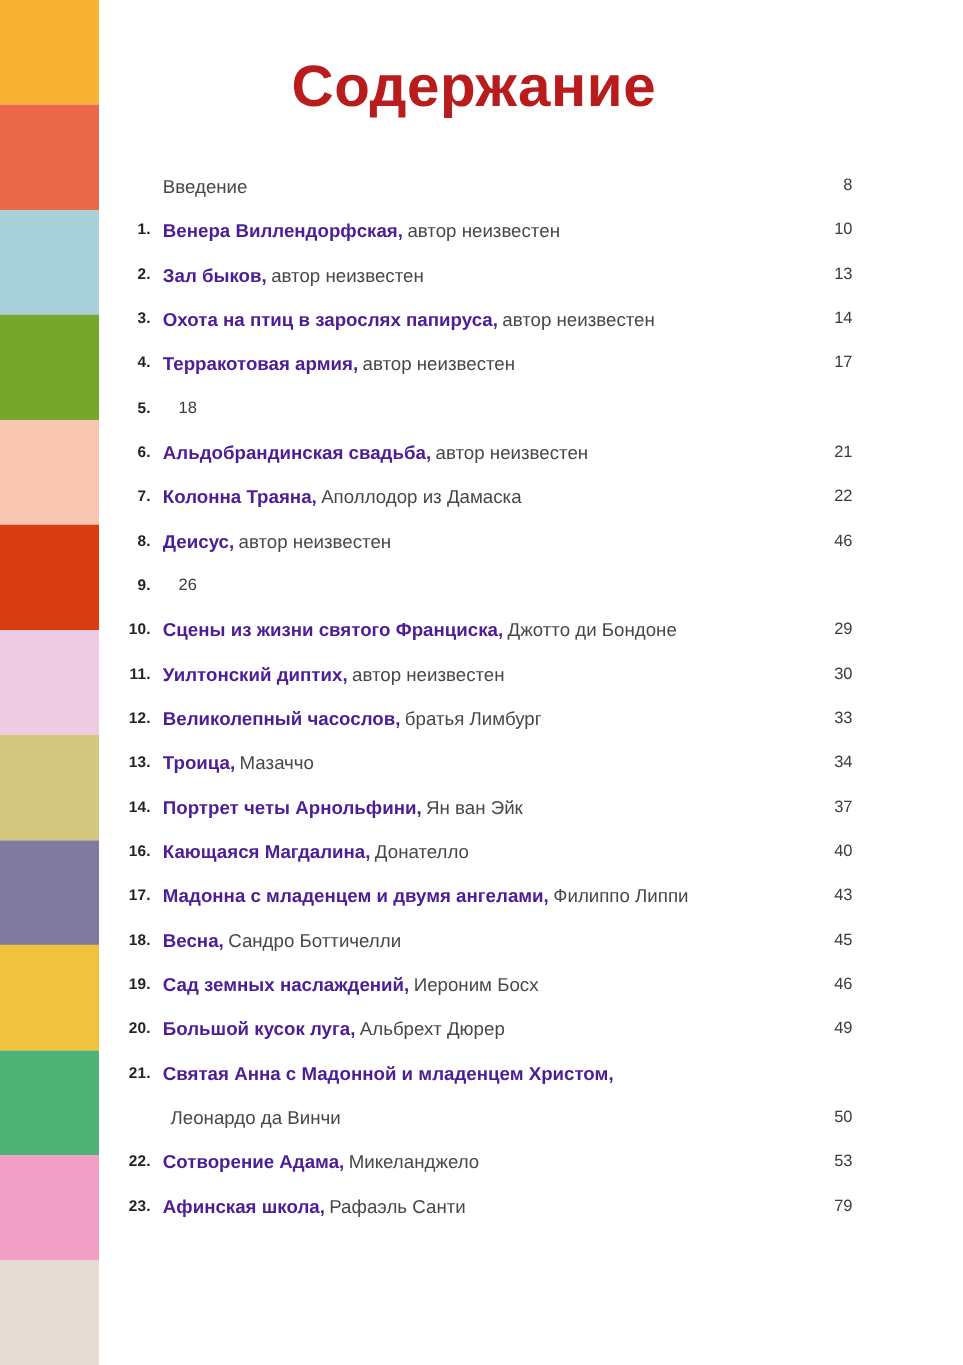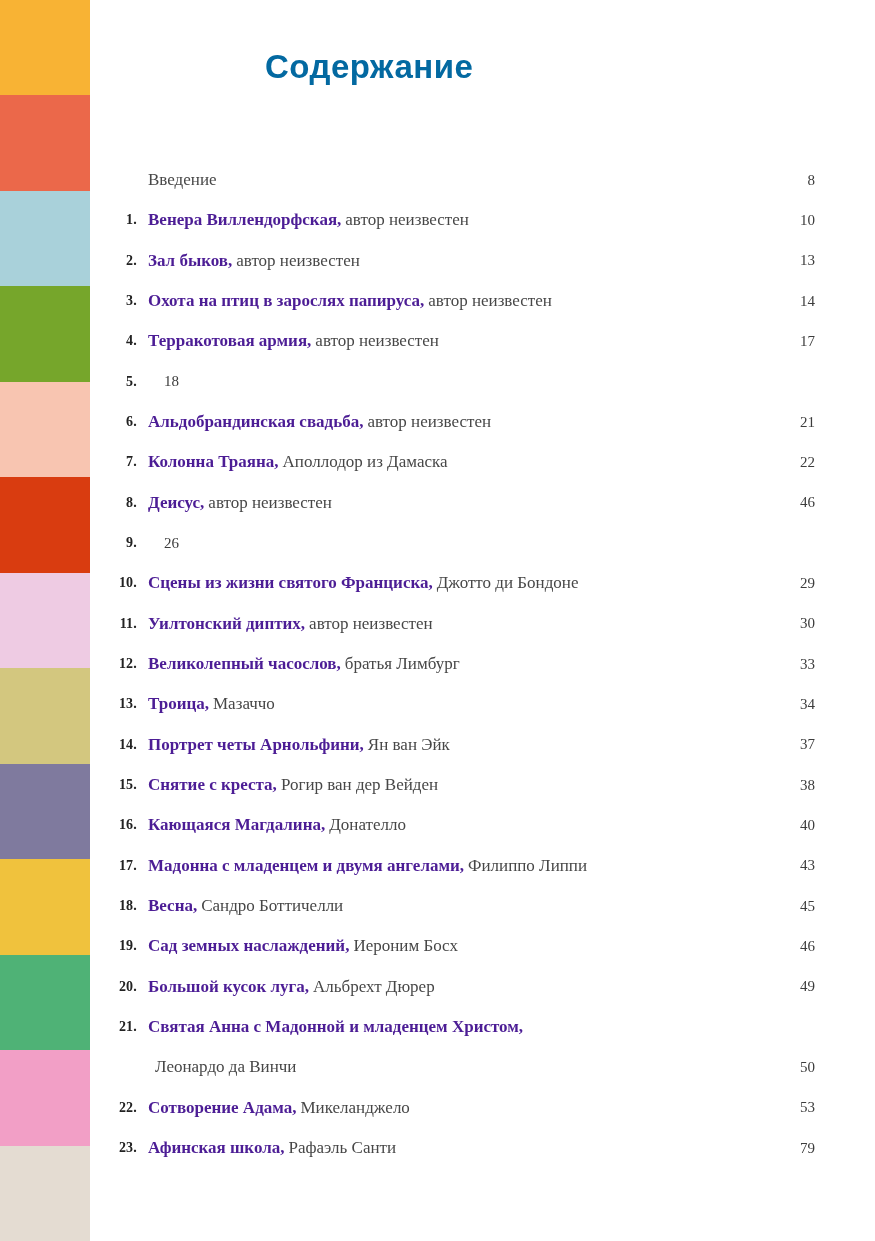--- a/index.html
+++ b/index.html
@@ -14,31 +14,30 @@
     position: absolute; left: 0; top: 0;
     width: 90px; height: 1241px;
     display: flex; flex-direction: column;
   }
   .swatch { flex: 1 1 auto; }
   .content {
     position: absolute; left: 90px; top: 0; right: 0; height: 100%;
   }
   .page-title {
     position: absolute; top: 48px; left: 175px;
-    font-size: 33px; font-weight: 800; color: #0369a1;
+    font-size: 53px; font-weight: 800; color: #b91c1c;
     letter-spacing: 0.5px; white-space: nowrap;
   }
   .toc-list {
     position: absolute; top: 160px; left: 0; right: 0;
   }
   .row {
-    display: flex; align-items: center;
+    display: flex; align-items: flex-start;
     height: 40.33px;
-    padding-right: 60px;
-    font-family: Liberation Serif, serif;
+    padding-right: 100px;
   }
   .num {
     flex: 0 0 47px; text-align: right;
     font-weight: 700; font-size: 14px; color: #222222;
     letter-spacing: 0.2px;
   }
   .text {
     flex: 1 1 auto; margin-left: 11px;
     font-size: 17px; white-space: nowrap; overflow: hidden;
   }
@@ -140,25 +139,20 @@
     <span class="num">13.</span>
     <span class="text"><span class="t">Троица,</span><span class="a">Мазаччо</span></span>
     <span class="pagenum">34</span>
   </div>
       <div class="row">
     <span class="num">14.</span>
     <span class="text"><span class="t">Портрет четы Арнольфини,</span><span class="a">Ян ван Эйк</span></span>
     <span class="pagenum">37</span>
   </div>
       <div class="row">
-    <span class="num">15.</span>
-    <span class="text"><span class="t">Снятие с креста,</span><span class="a">Рогир ван дер Вейден</span></span>
-    <span class="pagenum">38</span>
-  </div>
-      <div class="row">
     <span class="num">16.</span>
     <span class="text"><span class="t">Кающаяся Магдалина,</span><span class="a">Донателло</span></span>
     <span class="pagenum">40</span>
   </div>
       <div class="row">
     <span class="num">17.</span>
     <span class="text"><span class="t">Мадонна с младенцем и двумя ангелами,</span><span class="a">Филиппо Липпи</span></span>
     <span class="pagenum">43</span>
   </div>
       <div class="row">

